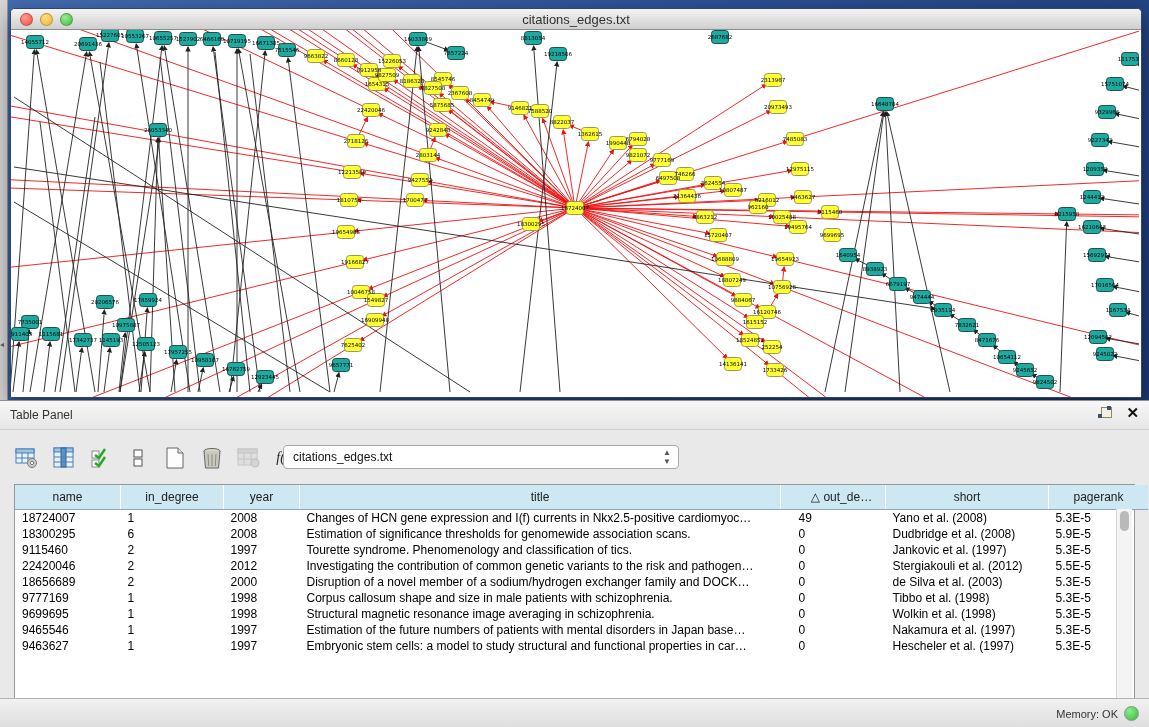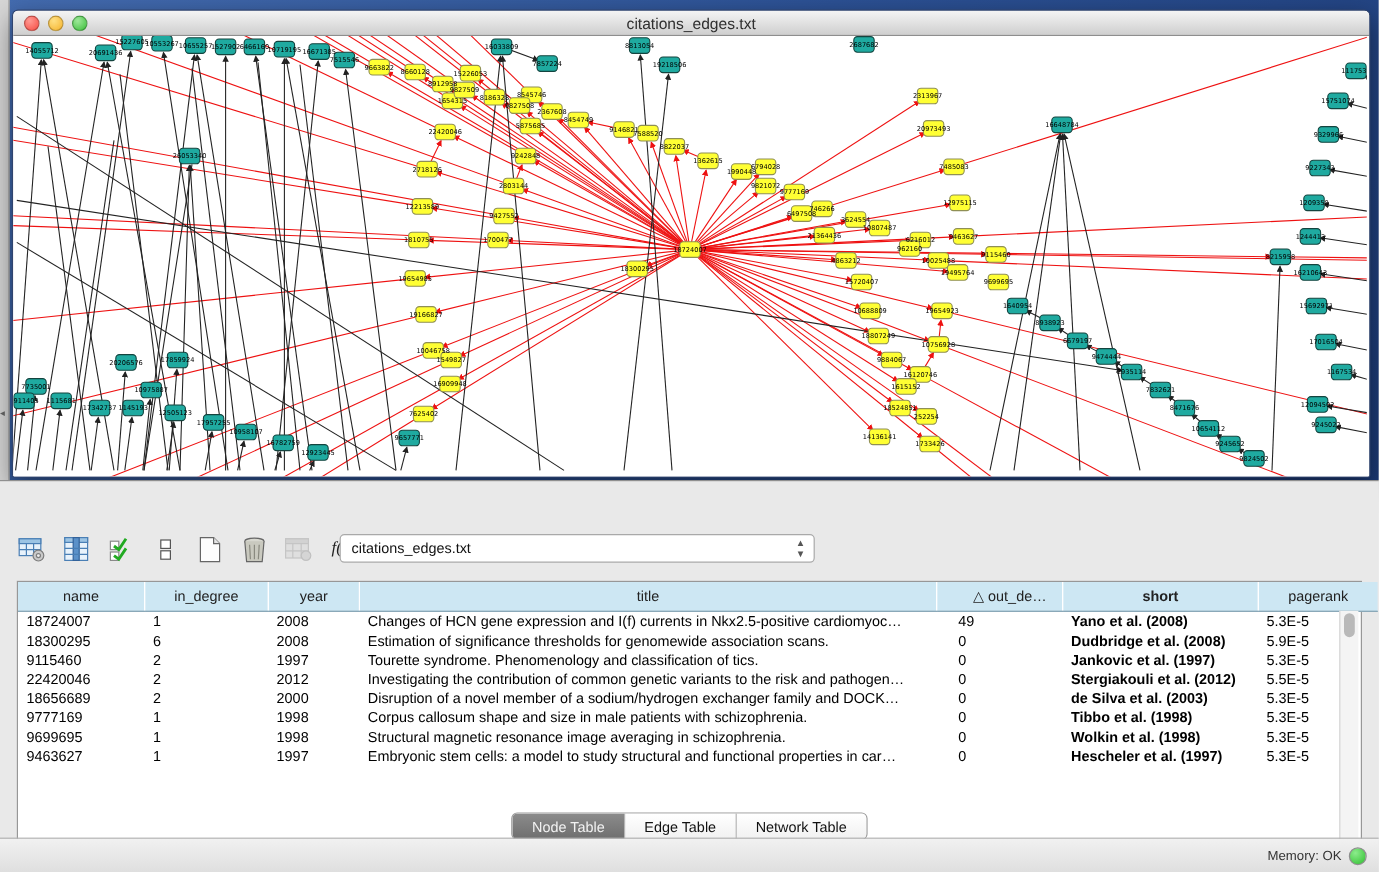--- a/index.html
+++ b/index.html
@@ -40,21 +40,21 @@
   .combo .spin{position:absolute;right:7px;top:2px;display:flex;flex-direction:column;line-height:9px;font-size:8px;color:#555;}
   
   .grid-wrap{position:absolute;left:14px;top:83px;width:1121px;height:222px;background:#fff;border:1px solid #979797;box-sizing:border-box;}
   table{border-collapse:collapse;table-layout:fixed;width:1098px;}
   th{background:#cde7f3;font-weight:normal;font-size:12px;color:#222;height:22px;
      border-left:1px solid #ffffff;border-bottom:1px solid #8aa8b8;text-align:center;
      overflow:hidden;white-space:nowrap;}
   th:first-child{border-left:none;}
   td{font-size:12px;color:#000;height:16px;padding:0 0 0 7px;white-space:nowrap;overflow:hidden;}
   .c0{width:103px;} .c1{width:100px;} .c2{width:73px;} .c3{width:478px;}
-  .c4{width:85px;padding-left:18px;} .c5{width:160px;font-weight:bold;} .c6{width:97px;}
+  .c4{width:85px;padding-left:18px;} .c5{width:160px;} .c6{width:97px;}
   td.c0{text-align:left;}
   .vscroll{position:absolute;right:2px;top:24px;bottom:2px;width:15px;background:#f4f4f4;border-left:1px solid #d5d5d5;}
   .vthumb{position:absolute;left:3px;top:2px;width:9px;height:20px;background:#b9b9b9;border-radius:5px;}
   
   .tabs-bar{position:absolute;left:0;right:0;top:276px;height:24px;display:flex;justify-content:center;}
   .segmented{display:flex;border:1px solid #9a9a9a;border-radius:5px;overflow:hidden;height:21px;background:#fff;box-shadow:0 1px 0 rgba(255,255,255,.7);}
   .seg{font-size:12px;color:#111;padding:0 16px;display:flex;align-items:center;border-left:1px solid #b5b5b5;background:linear-gradient(#ffffff,#f1f1f1);}
   .seg:first-child{border-left:none;}
   .seg.sel{background:linear-gradient(#8b8b8b,#6f6f6f);color:#f2f2f2;}
   
@@ -507,20 +507,31 @@
             <text x="1081" y="169" text-anchor="middle" font-size="5.5" fill="#000">1244413</text>
             <text x="1087" y="309" text-anchor="middle" font-size="5.5" fill="#000">12094502</text>
             <text x="1094" y="326" text-anchor="middle" font-size="5.5" fill="#000">9245022</text>
           </g>
         </svg>
     </div>
   </div>
 </div>
 
 <div class="table-panel">
+  <div class="panel-header">
+    <span class="panel-title">Table Panel</span>
+    <span class="panel-btns">
+      <span class="float-ic">
+        <span class="b1"></span>
+        <span class="sq" style="left:0;top:8px;"></span>
+        <span class="sq" style="left:9px;top:0;"></span>
+      </span>
+      <span class="close-ic">✕</span>
+    </span>
+  </div>
 
   <div class="toolbar">
     <span class="tb-ic">
       <svg width="24" height="22">
           <rect x="1" y="2" width="18" height="14" fill="#e8f2fb" stroke="#4a7fb5"></rect>
           <rect x="1" y="2" width="18" height="4" fill="#9cc4e4" stroke="#4a7fb5"></rect>
           <line x1="7" y1="6" x2="7" y2="16" stroke="#4a7fb5"></line>
           <line x1="13" y1="6" x2="13" y2="16" stroke="#4a7fb5"></line>
           <line x1="1" y1="11" x2="19" y2="11" stroke="#4a7fb5"></line>
           <circle cx="17" cy="16" r="4.5" fill="#c9c9c9" stroke="#7e7e7e"></circle>
@@ -657,40 +668,42 @@
           <tr>
             <td class="c0">9699695</td>
             <td class="c1">1</td>
             <td class="c2">1998</td>
             <td class="c3">Structural magnetic resonance image averaging in schizophrenia.</td>
             <td class="c4">0</td>
             <td class="c5">Wolkin et al. (1998)</td>
             <td class="c6">5.3E-5</td>
           </tr>
           <tr>
+            <td class="c0">9465546</td>
+            <td class="c1">1</td>
+            <td class="c2">1997</td>
+            <td class="c3">Estimation of the future numbers of patients with mental disorders in Japan base…</td>
+            <td class="c4">0</td>
+            <td class="c5">Nakamura et al. (1997)</td>
+            <td class="c6">5.3E-5</td>
+          </tr>
+          <tr>
             <td class="c0">9463627</td>
             <td class="c1">1</td>
             <td class="c2">1997</td>
             <td class="c3">Embryonic stem cells: a model to study structural and functional properties in car…</td>
             <td class="c4">0</td>
             <td class="c5">Hescheler et al. (1997)</td>
             <td class="c6">5.3E-5</td>
           </tr>
         </tbody>
     </table>
     <div class="vscroll">
       <div class="vthumb"></div>
     </div>
   </div>
 
-  <div class="tabs-bar">
-    <div class="segmented" id="tabs">
-        <span class="seg sel">Node Table</span>
-        <span class="seg">Edge Table</span>
-        <span class="seg">Network Table</span>
-      </div>
-  </div>
 
   <div class="statusbar">
     <span class="mem-label">Memory: OK</span>
     <span class="mem-dot"></span>
   </div>
 </div>
 
 </body></html>

